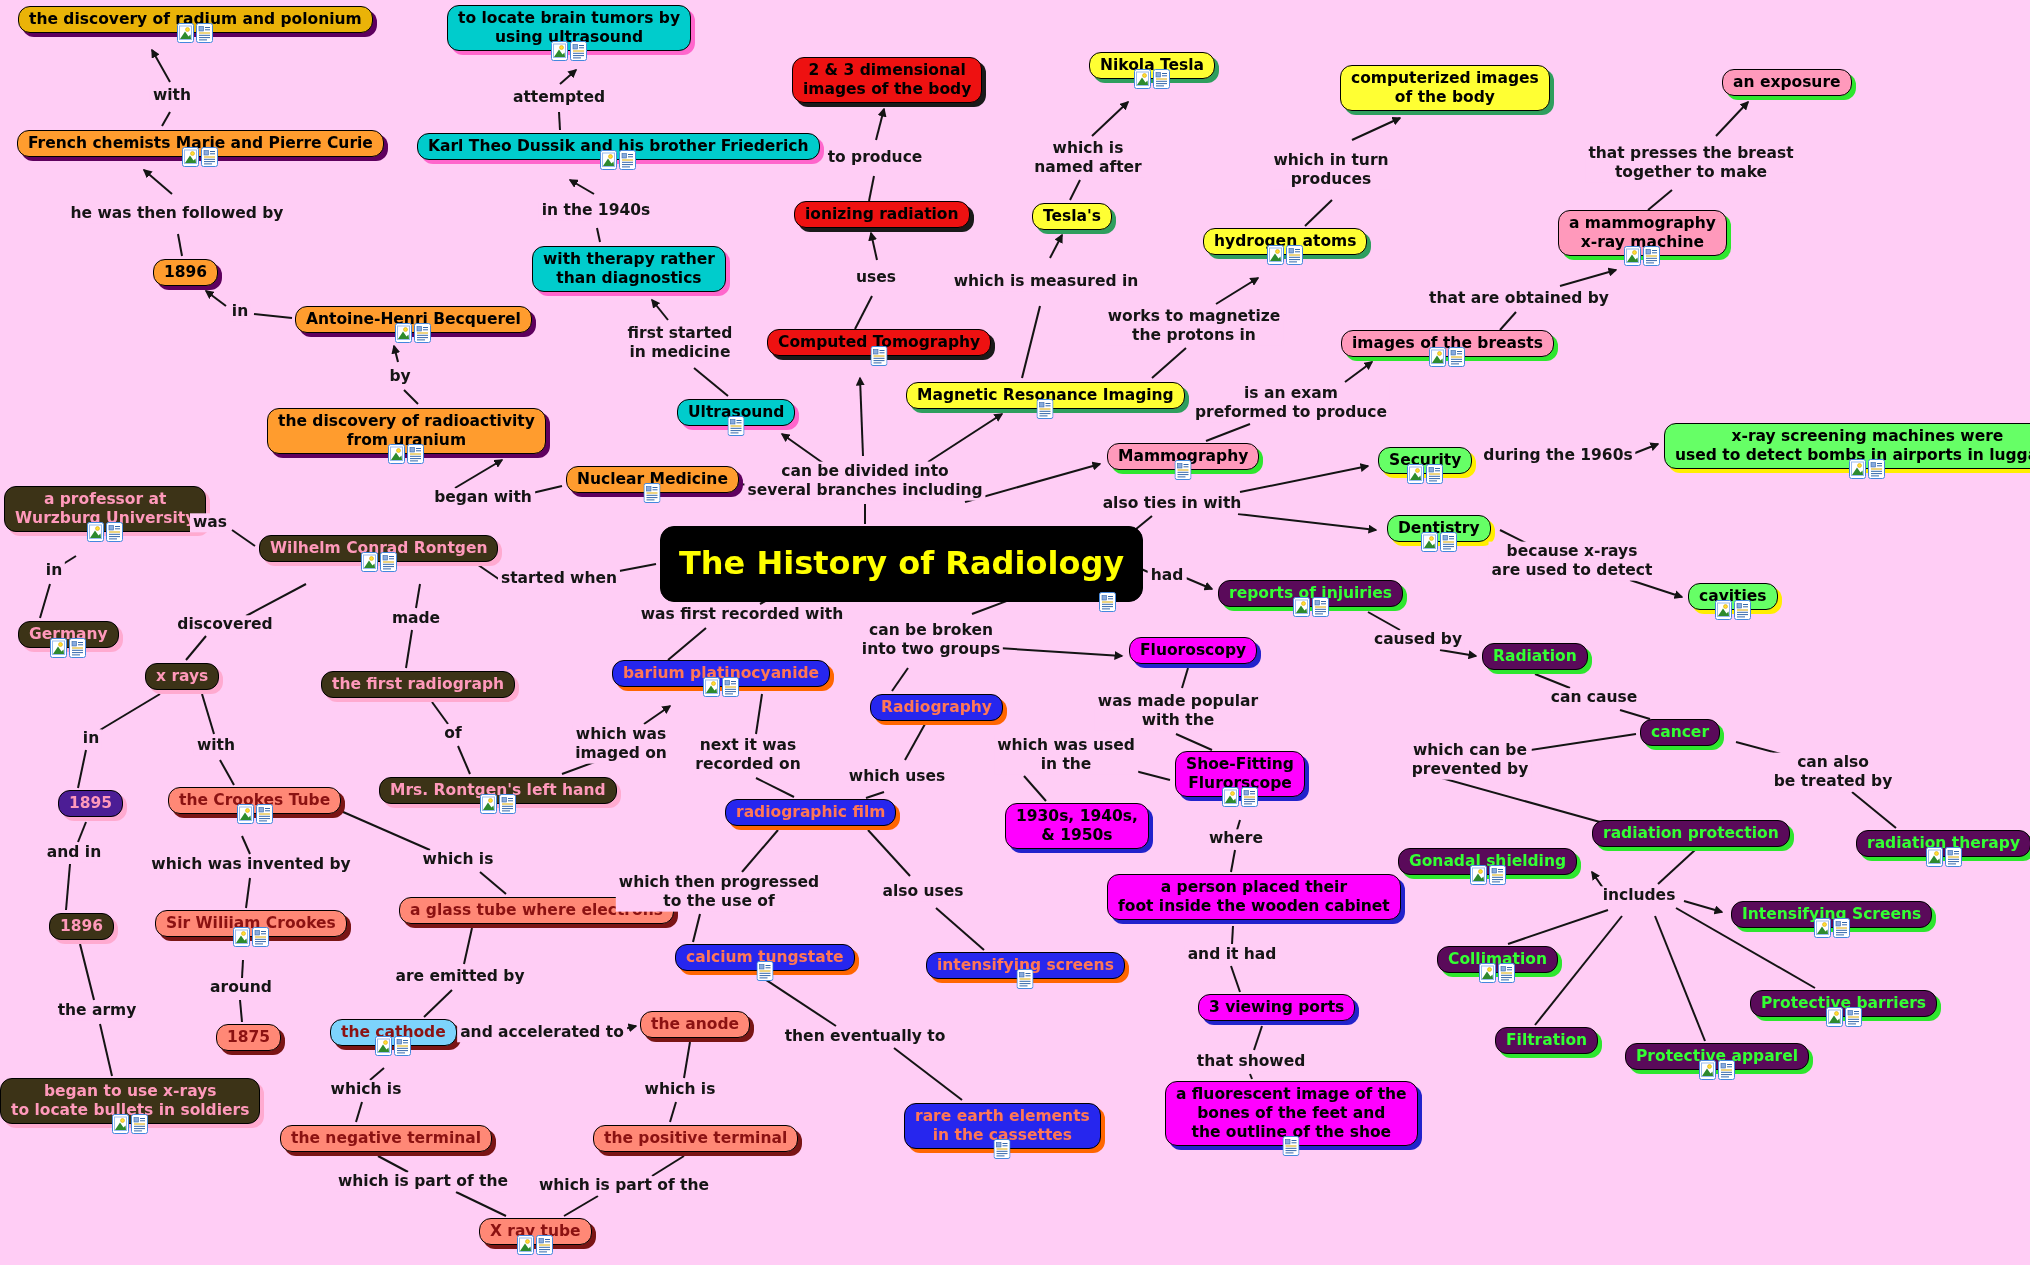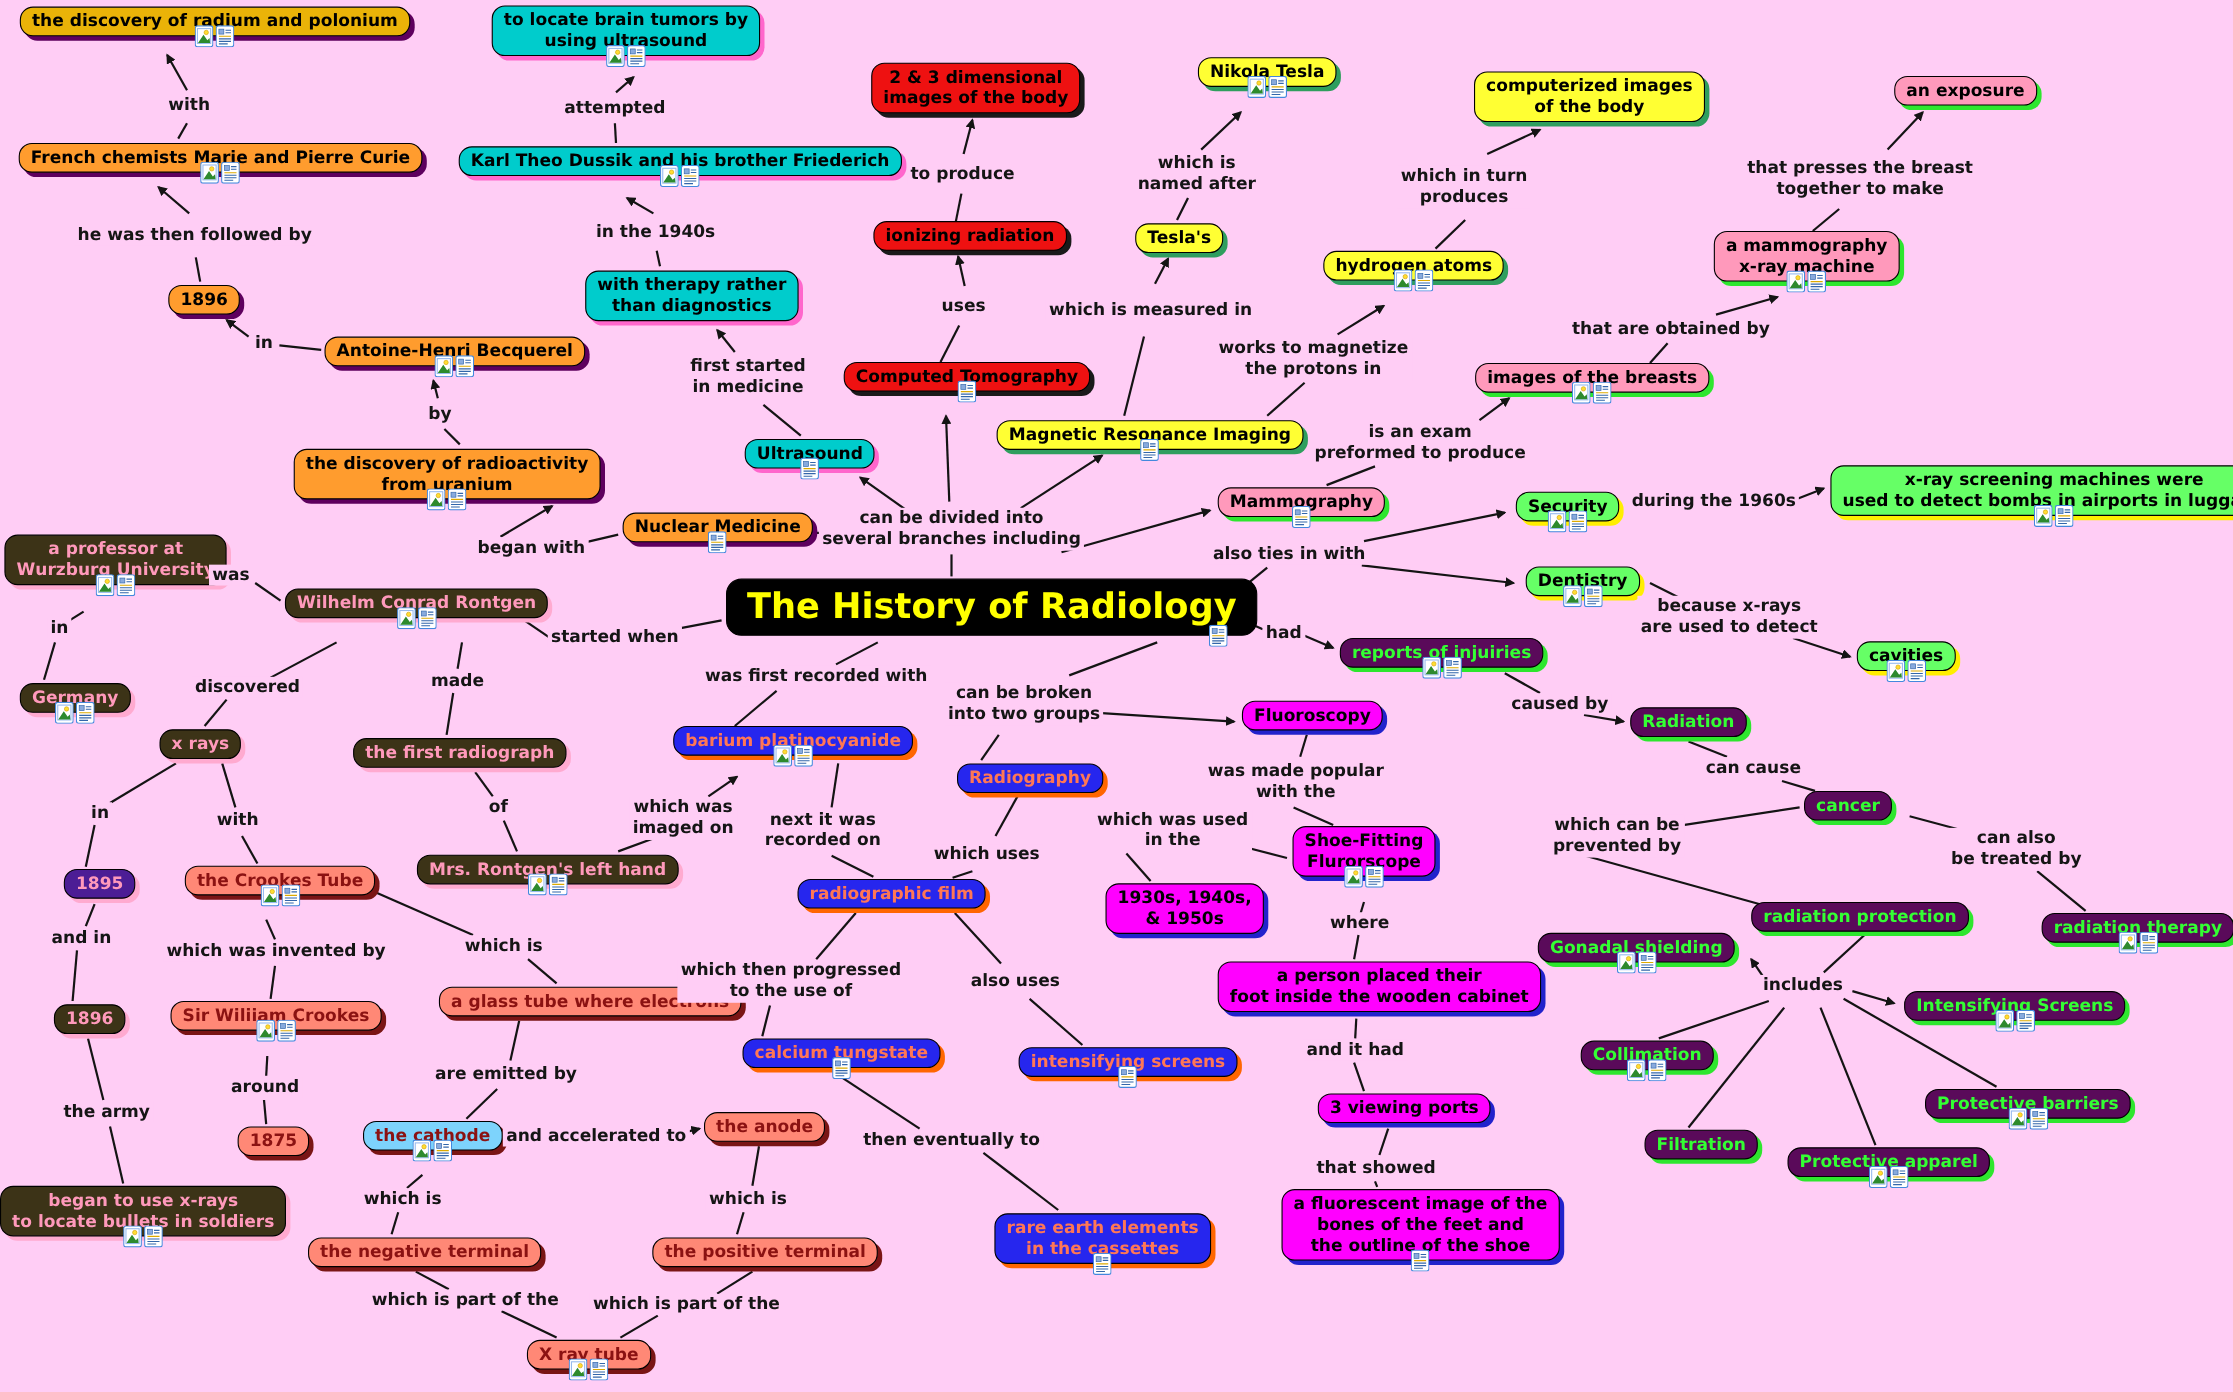--- a/index.html
+++ b/index.html
@@ -2,21 +2,21 @@
 <html><head>
 <meta charset="utf-8">
 <style>
   html,body{margin:0;padding:0;background:#ffcdf5;}
   #cmap{position:relative;width:2030px;height:1265px;overflow:hidden;
         font-family:"DejaVu Sans","Liberation Sans",sans-serif;background:#ffcdf5;}
   #wires{position:absolute;left:0;top:0;z-index:0;}
   .node{position:absolute;z-index:2;border:1.6px solid #000;border-radius:12px;
         padding:3px 10px;font-weight:bold;font-size:15.5px;line-height:1.22;
         text-align:center;white-space:nowrap;}
-  .node.title{border-radius:14px;padding:8px 18px;font-size:32px;line-height:1.05;}
+  .node.title{border-radius:14px;padding:20px 18px;font-size:32px;line-height:1.05;}
   .icons{position:absolute;left:50%;transform:translateX(-50%);bottom:-11px;
          display:flex;gap:2px;z-index:3;}
   .icons.corner{left:auto;right:26px;transform:none;}
   .icons svg{display:block;}
   .llabel{position:absolute;z-index:2;transform:translate(-50%,-50%);
           font-weight:bold;font-size:15.5px;line-height:1.25;color:#151515;
           text-align:center;white-space:nowrap;background:#ffcdf5;padding:0 3px;}
 </style>
 </head>
 <body>

